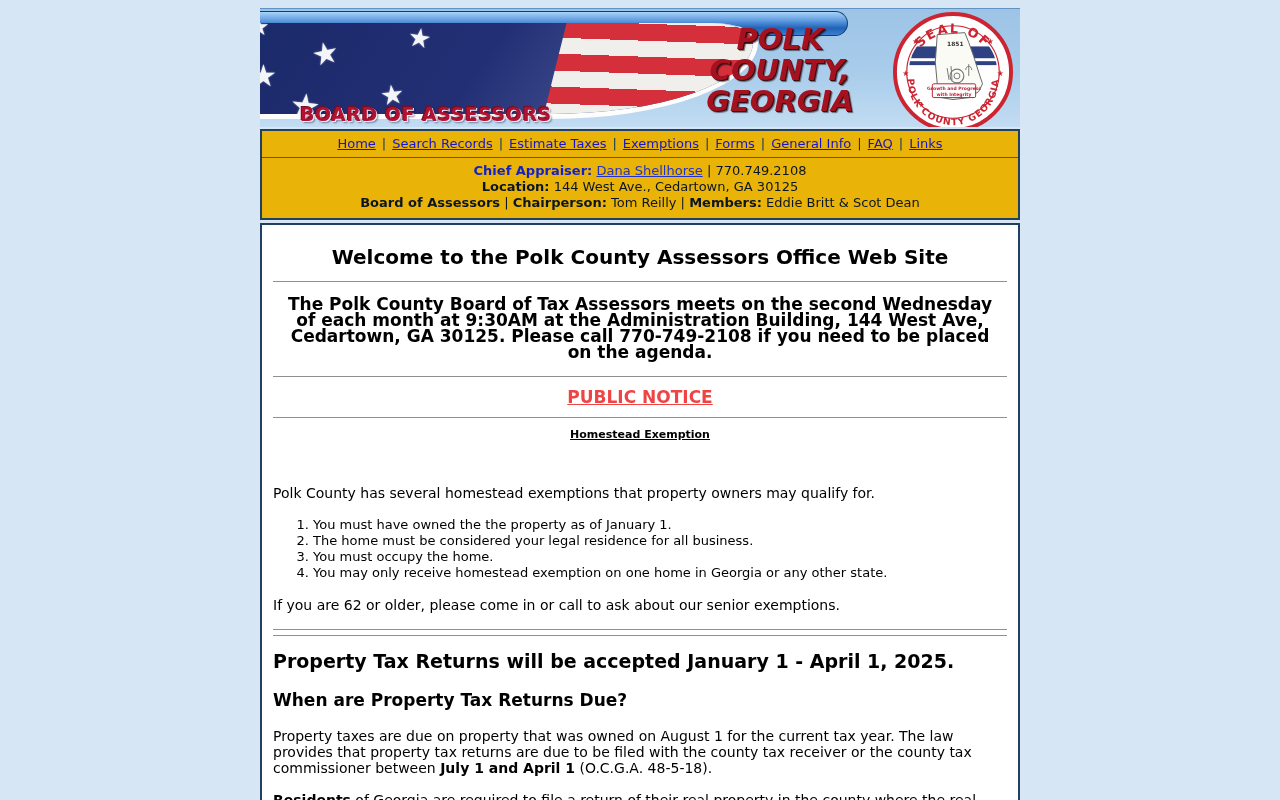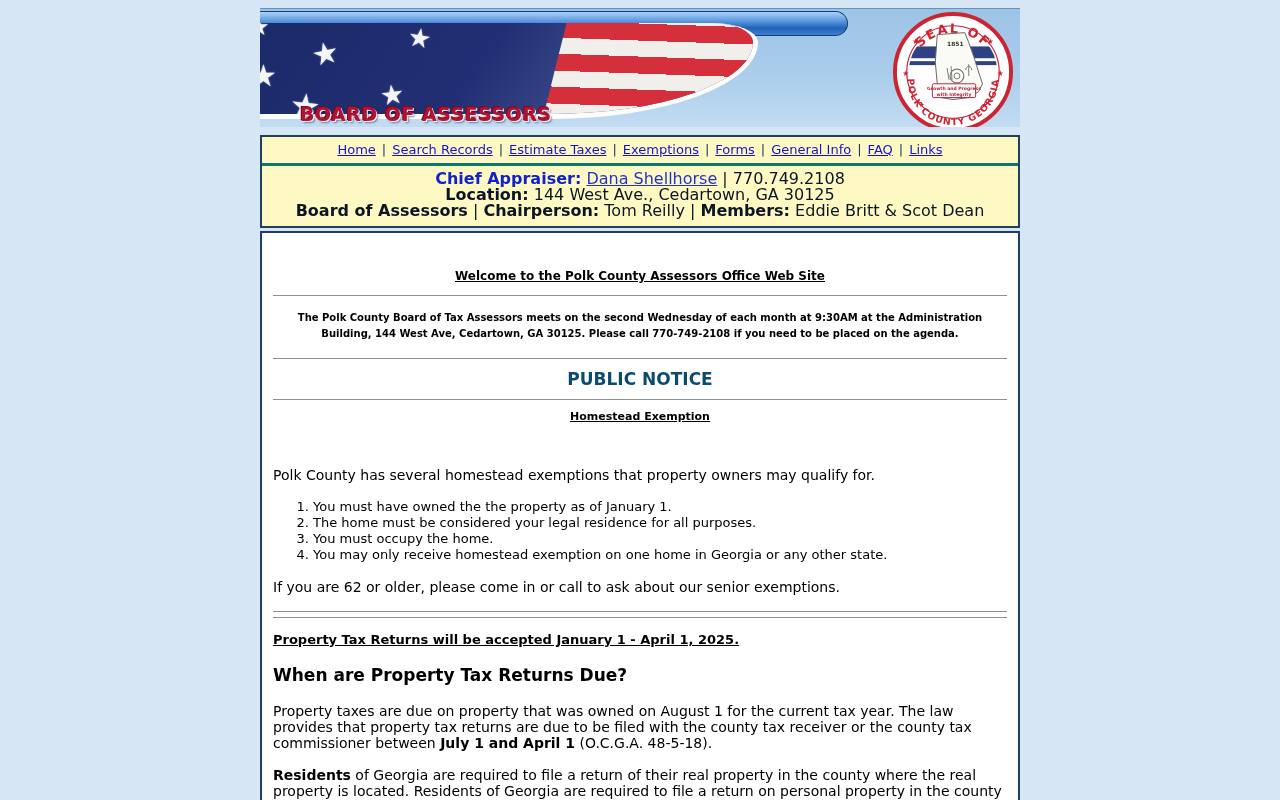--- a/index.html
+++ b/index.html
@@ -53,72 +53,77 @@
   .polk-title {
     position:absolute; right:150px; top:15px; width:180px; z-index:3;
     text-align:center; font-size:29px; line-height:31px;
     font-weight:bold; font-style:italic; color:#a5121f;
     text-shadow:1px 1px 0 #3a0a10,2px 2px 1px rgba(30,10,15,.55);
   }
   .seal { position:absolute; right:6px; top:2px; z-index:4; }
 
   
   .navbox {
-    margin-top:8px; border:2px solid #204060; background:#fef9c3;
+    margin-top:2px; border:2px solid #204060; background:#eab308;
   }
   .nav-row { text-align:center; padding:5px 4px 6px; font-size:13px; }
   .nav-row a { color:#1414cc; text-decoration:underline; cursor:pointer; }
   .nav-sep { color:#13335c; padding:0 6px; }
   .contact-rows {
-    border-top:3px solid #0f766e; text-align:center;
-    font-size:16px; line-height:16px; padding:5px 8px 7px; color:#0a1626;
+    border-top:1px solid #0f766e; text-align:center;
+    font-size:13px; line-height:16px; padding:5px 8px 7px; color:#0a1626;
   }
   .blue-bold { color:#1322c8; font-weight:bold; }
   .contact-rows a { color:#2233cc; text-decoration:underline; cursor:pointer; }
   .b { font-weight:bold; }
 
   
   .content {
     margin-top:3px; border:2px solid #204060; background:#fff;
     padding:12px 11px 30px; min-height:640px;
   }
   .content hr { border:none; border-top:1px solid #909090; margin:10px 0; }
-  h1.welcome { font-size:12px; font-weight:bold; text-align:center; margin:24px 0 12px;text-decoration:underline; }
-  p.meeting { font-weight:bold; font-size:10px; line-height:16px; text-align:center; margin:14px 6px 16px; }
+  h1.welcome { font-size:20px; font-weight:bold; text-align:center; margin:8px 0 12px; }
+  p.meeting { font-weight:bold; font-size:17px; line-height:16px; text-align:center; margin:14px 6px 16px; }
   .public-notice {
     display:block; text-align:center; font-size:17px; font-weight:bold;
-    color:#0c4a6e; margin:8px 0; cursor:pointer;
+    color:#ef4444; text-decoration:underline; margin:8px 0; cursor:pointer;
   }
   .homestead {
     display:block; text-align:center; font-size:11px; font-weight:bold;
     color:#000; text-decoration:underline; margin:8px 0 44px; cursor:pointer;
   }
   .content p.body { font-size:14px; line-height:16px; margin:16px 0; }
   ol.elig { font-size:13px; line-height:16px; margin:14px 0 14px 40px; }
-  .returns-head { font-size:13px; font-weight:bold; text-decoration:underline; margin:14px 0 18px; }
+  .returns-head { font-size:19px; font-weight:bold; margin:14px 0 18px; }
   .q-head { font-size:17px; font-weight:bold; margin:18px 0; }
   .hr-pair { margin:5px 0 !important; }
 </style>
 </head>
 <body>
 
 <div class="page">
 
   <div class="banner">
     <div class="gloss-bar"></div>
     <div class="flag">
       <div class="flag-stripes"></div>
       <span class="flag-star fs1">★</span>
       <span class="flag-star fs2">★</span>
       <span class="flag-star fs3">★</span>
       <span class="flag-star fs4">★</span>
       <span class="flag-star fs5">★</span>
       <span class="flag-star fs6">★</span>
     </div>
     <div class="board-label">BOARD OF ASSESSORS</div>
+    <div class="polk-title">
+      <div>POLK</div>
+      <div>COUNTY,</div>
+      <div>GEORGIA</div>
+    </div>
     <svg class="seal" width="122" height="122" viewBox="0 0 124 124">
       <defs>
         <path id="arcTop" d="M 20,56 A 43,43 0 0 1 104,56"></path>
         <path id="arcBottom" d="M 16,70 A 46,46 0 0 0 108,70"></path>
         <clipPath id="sealClip">
             <circle cx="62" cy="62" r="45"></circle>
           </clipPath>
       </defs>
       <circle cx="62" cy="62" r="59" fill="#ffffff" stroke="#cc2431" stroke-width="4"></circle>
       <circle cx="62" cy="62" r="47" fill="none" stroke="#cc2431" stroke-width="1.2"></circle>
@@ -181,21 +186,21 @@
     <hr>
     <p class="meeting">The Polk County Board of Tax Assessors meets on the second Wednesday of each month at 9:30AM at the Administration Building, 144 West Ave, Cedartown, GA 30125. Please call 770-749-2108 if you need to be placed on the agenda.</p>
     <hr>
     <a class="public-notice">PUBLIC NOTICE</a>
     <hr>
     <a class="homestead">Homestead Exemption</a>
 
     <p class="body">Polk County has several homestead exemptions that property owners may qualify for.</p>
     <ol class="elig">
       <li>You must have owned the the property as of January 1.</li>
-      <li>The home must be considered your legal residence for all purposes.</li>
+      <li>The home must be considered your legal residence for all business.</li>
       <li>You must occupy the home.</li>
       <li>You may only receive homestead exemption on one home in Georgia or any other state.</li>
     </ol>
     <p class="body">If you are 62 or older, please come in or call to ask about our senior exemptions.</p>
 
     <hr class="hr-pair">
     <hr class="hr-pair">
 
     <p class="returns-head">Property Tax Returns will be accepted January 1 - April 1, 2025.</p>
     <p class="q-head">When are Property Tax Returns Due?</p>

